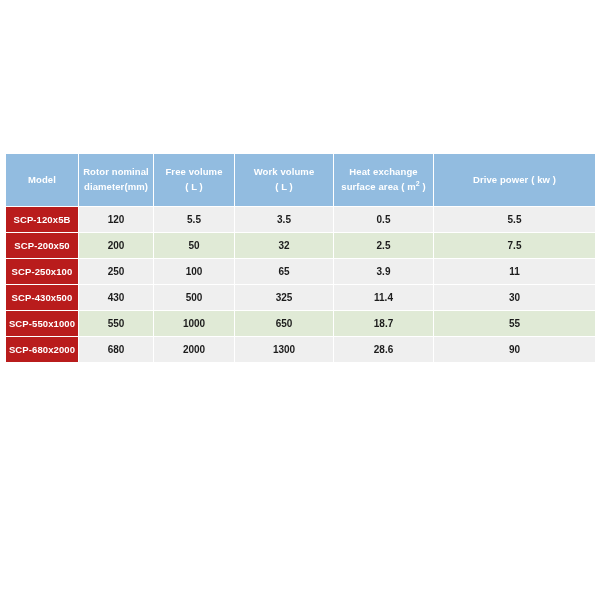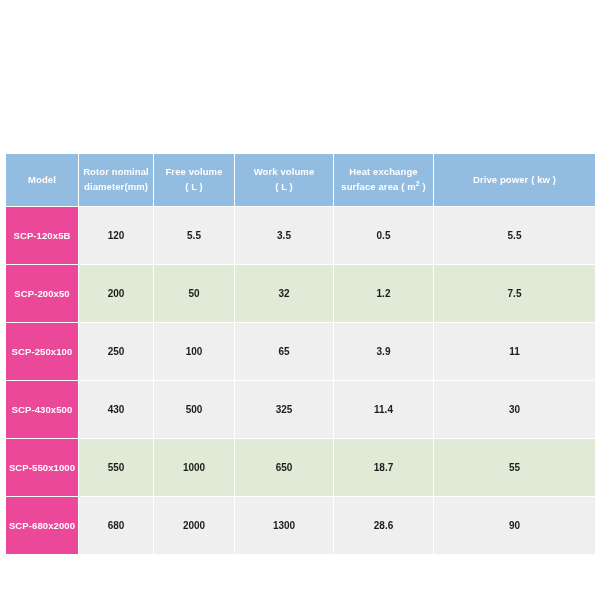--- a/index.html
+++ b/index.html
@@ -58,40 +58,40 @@
     height: 48px;
     padding: 2px 3px;
     letter-spacing: 0.1px;
   }
   thead th .hline { display: block; }
   thead th .unit  { display: block; }
   sup.sup-unit { font-size: 7px; vertical-align: super; }
 
   
   td.model-cell {
-    background: #ec4899;
+    background: #b91c1c;
     color: #ffffff;
     font-size: 9.5px;
     font-weight: bold;
     text-align: center;
     vertical-align: middle;
     height: 25px;
     padding: 0 2px;
     letter-spacing: 0.1px;
   }
 
   
   td.data-cell {
     font-size: 10px;
     font-weight: bold;
     color: #1c1c1c;
     text-align: center;
     vertical-align: middle;
     height: 25px;
-    padding: 16px 2px;
+    padding: 0 2px;
   }
   tr.row-odd  td.data-cell { background: #efefef; }
   tr.row-even td.data-cell { background: #e0ead6; }
 </style>
 </head>
 <body>
 
 <div id="page">
 
   <div id="spec-table-wrap">
@@ -139,21 +139,21 @@
             <td class="data-cell">5.5</td>
             <td class="data-cell">3.5</td>
             <td class="data-cell">0.5</td>
             <td class="data-cell">5.5</td>
           </tr>
           <tr class="row-even">
             <td class="model-cell">SCP-200x50</td>
             <td class="data-cell">200</td>
             <td class="data-cell">50</td>
             <td class="data-cell">32</td>
-            <td class="data-cell">1.2</td>
+            <td class="data-cell">2.5</td>
             <td class="data-cell">7.5</td>
           </tr>
           <tr class="row-odd">
             <td class="model-cell">SCP-250x100</td>
             <td class="data-cell">250</td>
             <td class="data-cell">100</td>
             <td class="data-cell">65</td>
             <td class="data-cell">3.9</td>
             <td class="data-cell">11</td>
           </tr>

